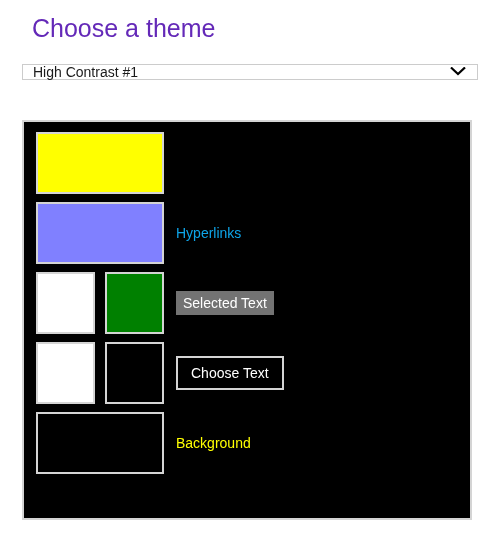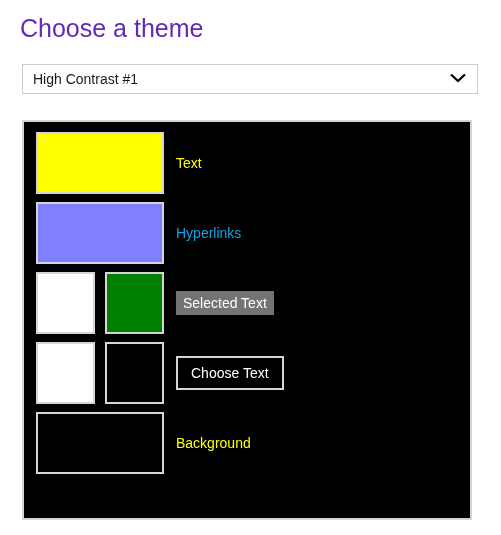--- a/index.html
+++ b/index.html
@@ -10,37 +10,37 @@
     width: 501px;
     height: 535px;
     background: #ffffff;
     font-family: "Liberation Sans", sans-serif;
     overflow: hidden;
   }
 
   
   .page-title {
     position: absolute;
-    left: 20px;
+    left: 32px;
     top: 13px;
     font-size: 25px;
     font-weight: 400;
     line-height: 30px;
     color: #6429b8;
     letter-spacing: 0px;
     white-space: nowrap;
   }
 
   
   .theme-select {
     position: absolute;
     left: 22px;
     top: 64px;
     width: 456px;
-    height: 30px;
+    height: 16px;
     box-sizing: border-box;
     background: #ffffff;
     border: 1px solid #cccccc;
     display: flex;
     align-items: center;
     cursor: default;
   }
   .theme-select-value {
     flex: 1 1 auto;
     padding-left: 10px;
@@ -135,23 +135,20 @@
     <svg width="16" height="10" viewBox="0 0 16 10" aria-hidden="true">
       <path d="M1.8 1.2 L8 7.0 L14.2 1.2" fill="none" stroke="currentColor" stroke-width="2.2" stroke-linecap="square"></path>
     </svg>
   </div>
 </div>
 
 <div class="preview-panel">
 
   <div class="preview-row">
     <div class="swatch swatch-wide" style="background:#ffff00"></div>
-    <div class="preview-label-wrap">
-      <span class="preview-label plain" style="color:#ffff00">Text</span>
-    </div>
   </div>
 
   <div class="preview-row">
     <div class="swatch swatch-wide" style="background:#8080ff"></div>
     <div class="preview-label-wrap">
       <span class="preview-label plain" style="color:#0ea5e9">Hyperlinks</span>
     </div>
   </div>
 
 

